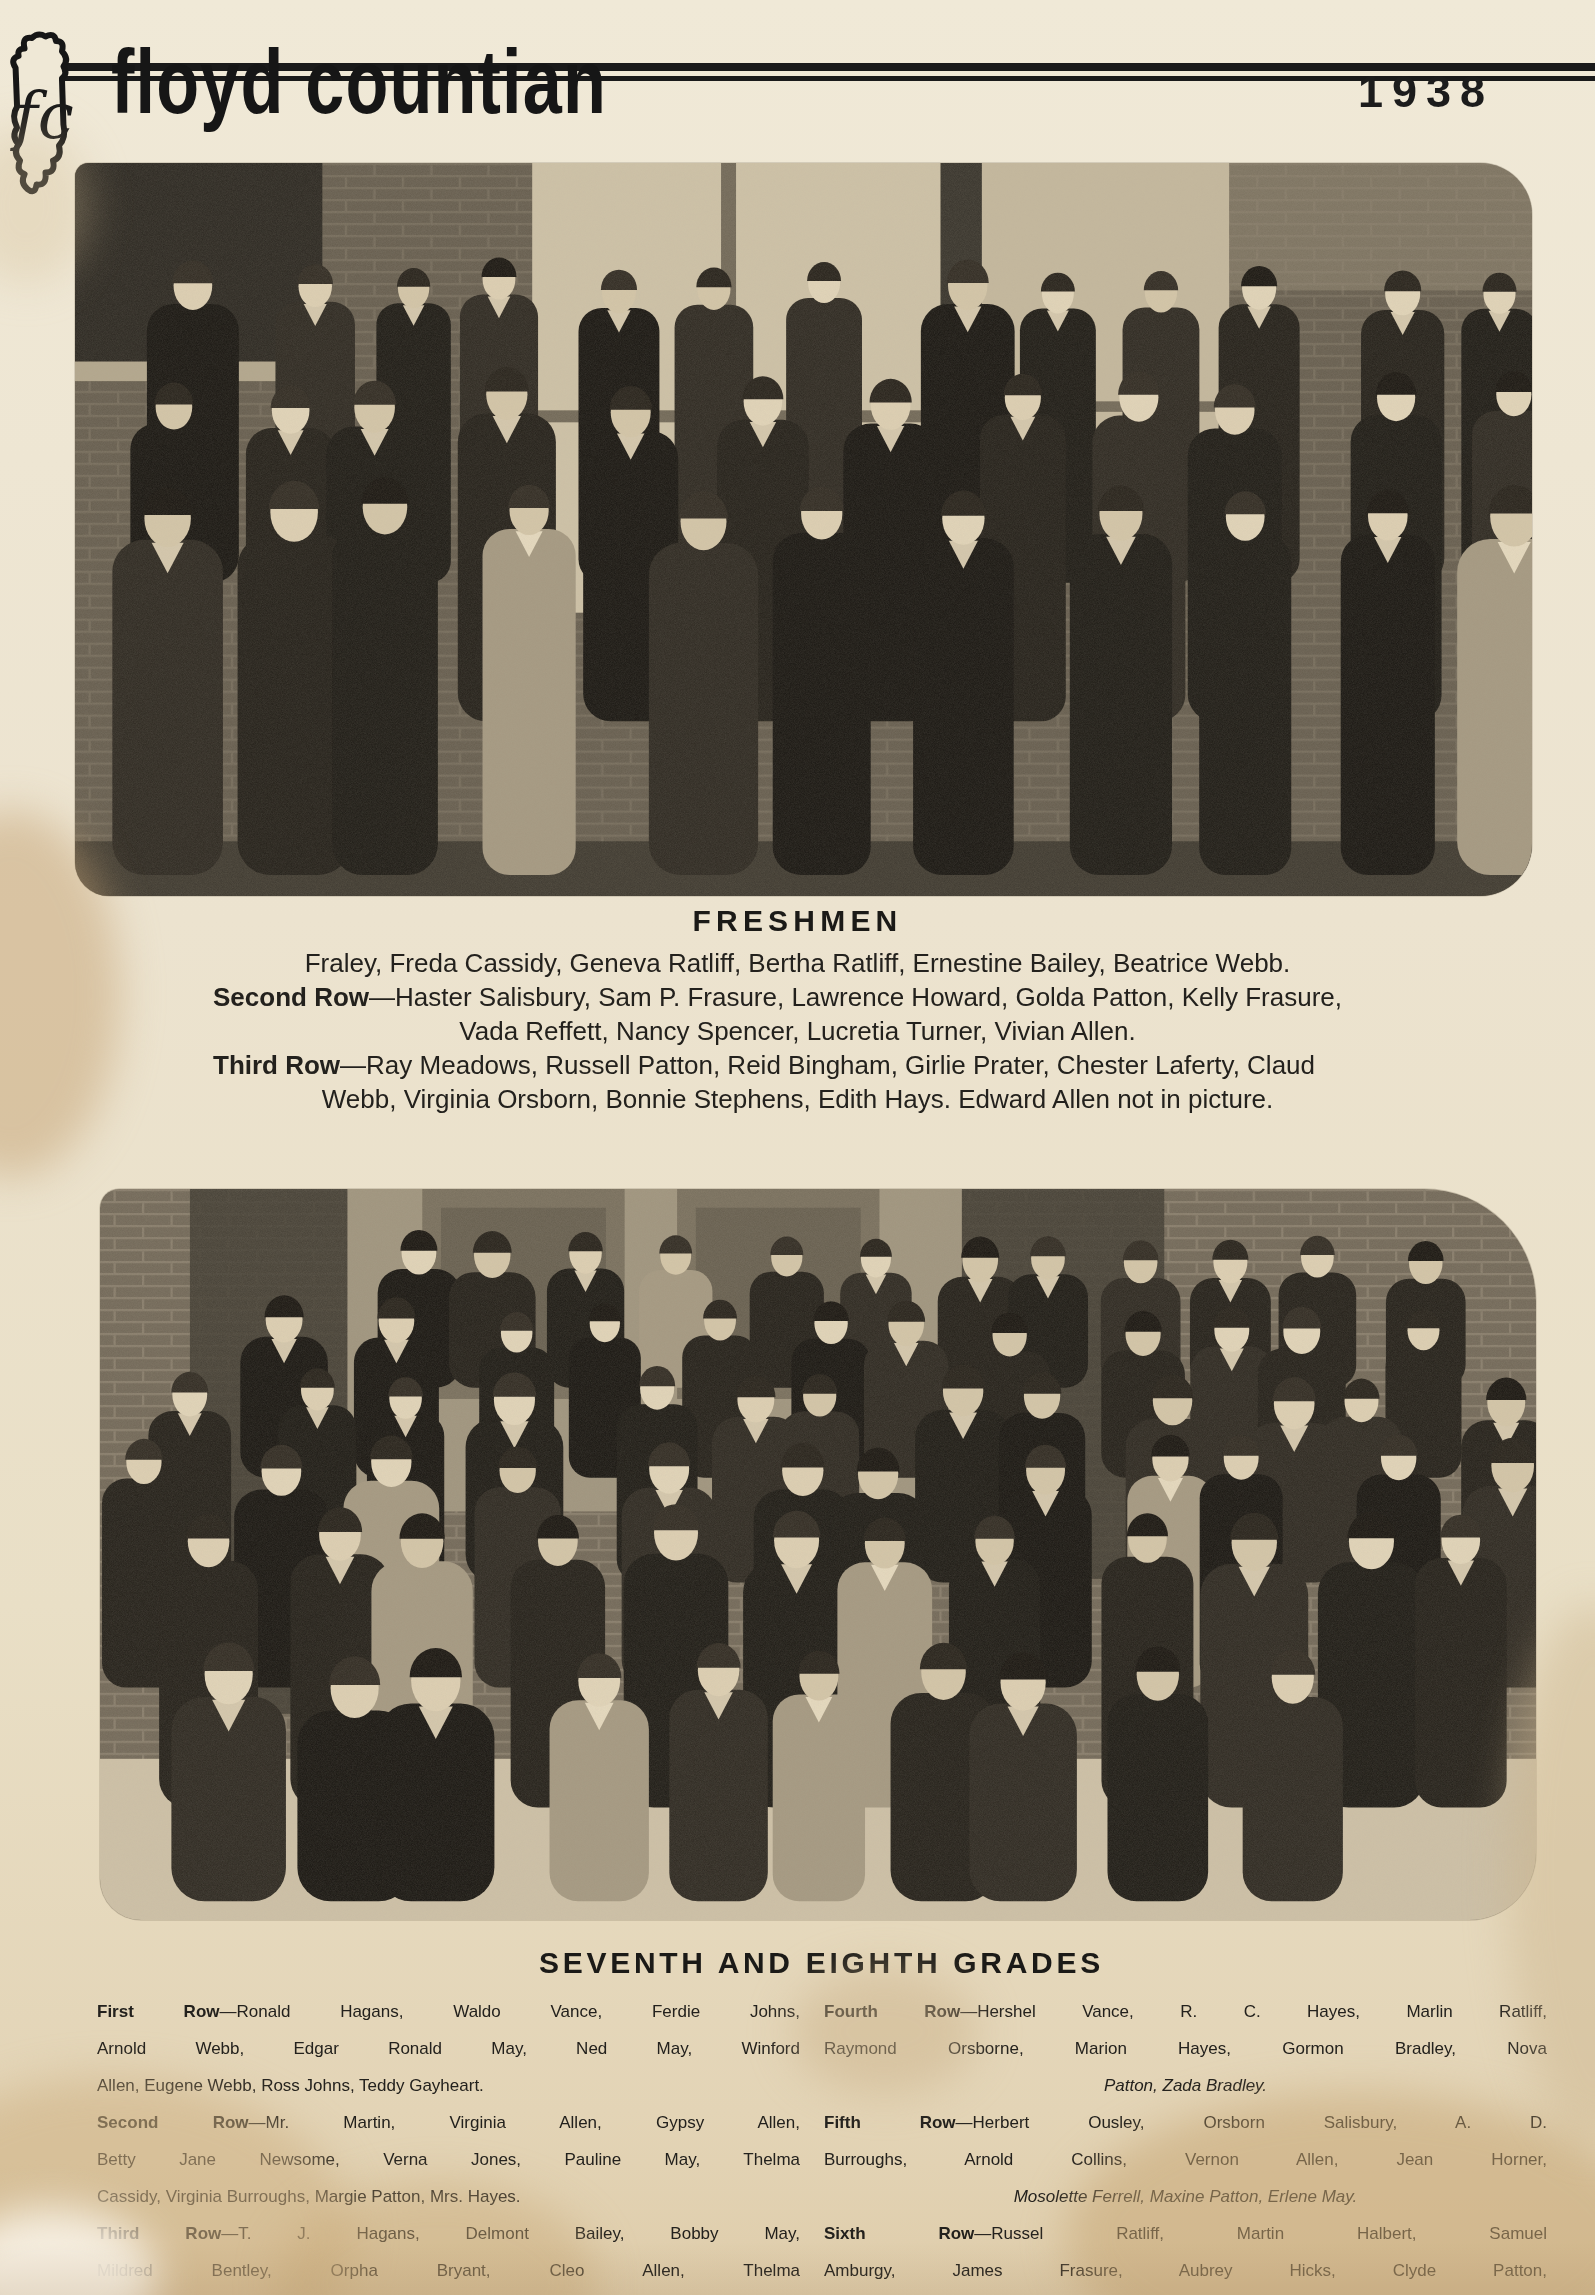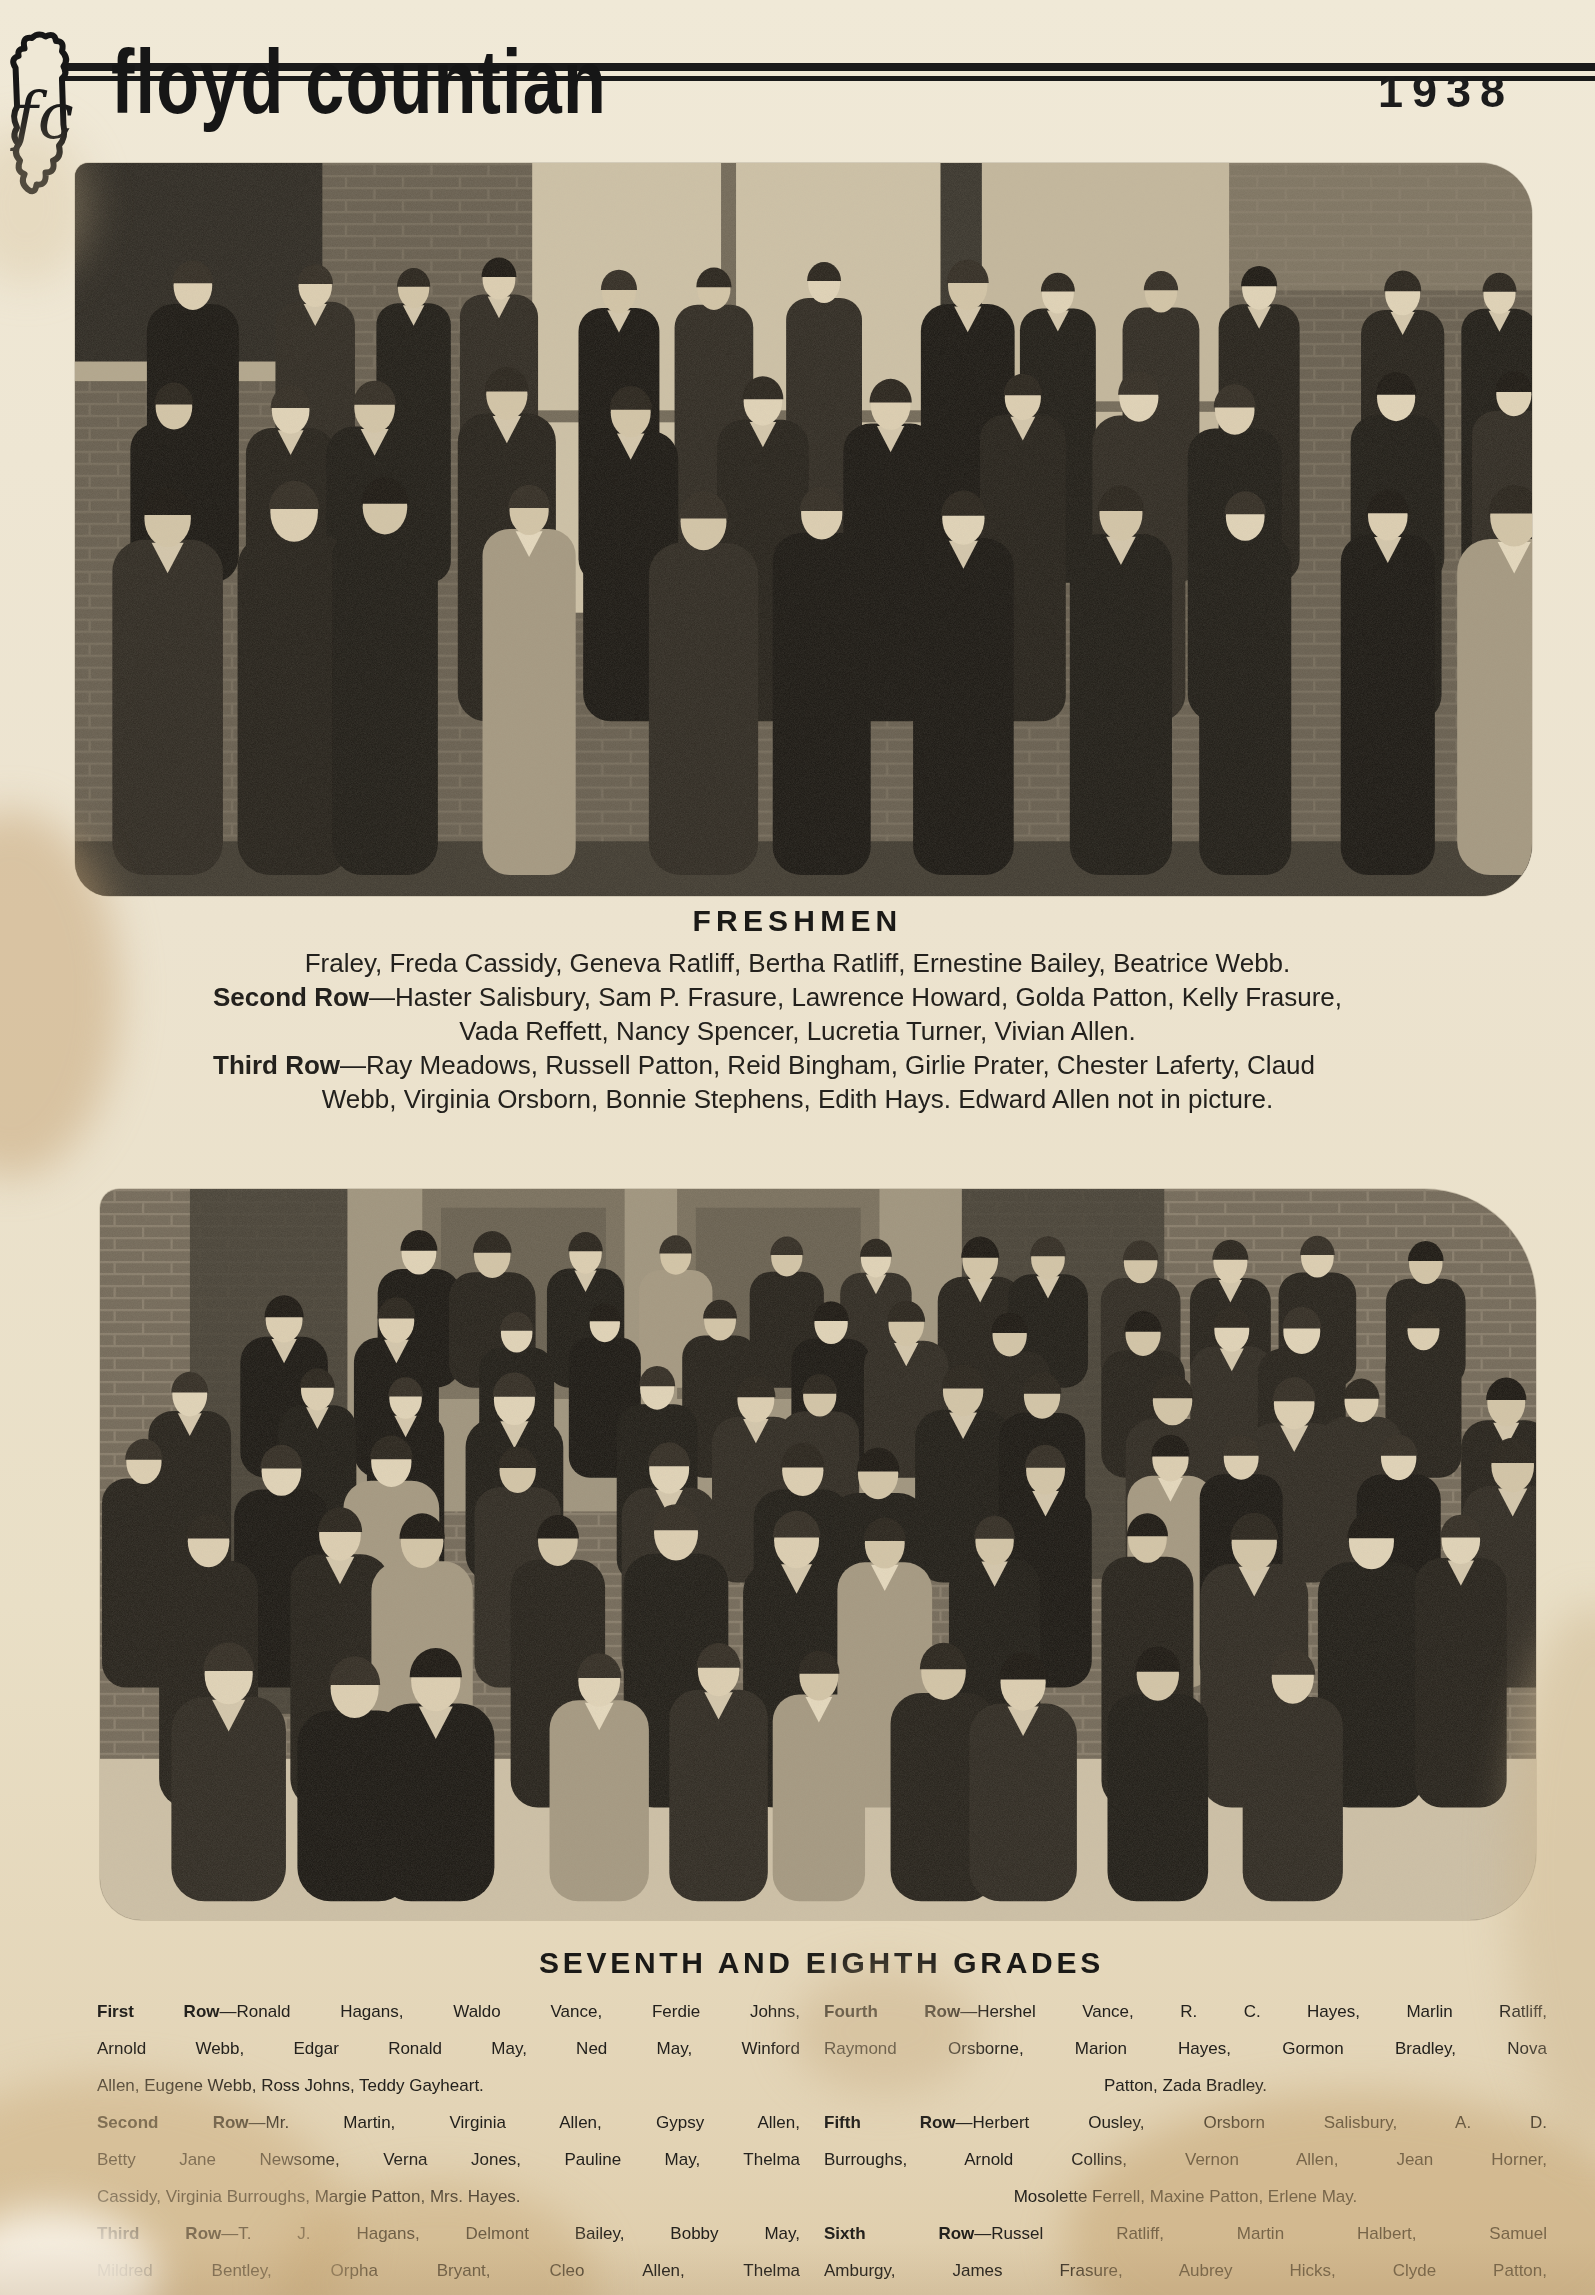--- a/index.html
+++ b/index.html
@@ -7,21 +7,21 @@
         font-family:"Liberation Sans",sans-serif;color:#1d1b18;
         background:linear-gradient(180deg,#f0e9d7 0%,#ece3cf 40%,#e9dfc6 70%,#e3d4b6 92%,#dfcdab 100%);}
   
   .rule{position:absolute;background:#1a1a1a;}
   .rule1{left:64px;top:63px;width:1531px;height:7.5px;}
   .rule2{left:64px;top:76px;width:1531px;height:5.2px;}
   .masthead{position:absolute;left:111px;top:37px;font-size:90px;font-weight:bold;
             letter-spacing:1.5px;line-height:1;color:#161616;transform:scaleX(0.78);
             transform-origin:0 0;white-space:nowrap;}
   .year{position:absolute;left:1358px;top:66px;font-size:45px;font-weight:bold;
-        letter-spacing:9px;color:#1c1c1c;margin-left:20px;}
+        letter-spacing:9px;color:#1c1c1c;}
   .logo{position:absolute;left:1.5px;top:25.5px;}
   .logo text{font-family:"DejaVu Serif",serif;font-style:italic;font-size:86px;fill:#181818;}
   
   .photo{position:absolute;overflow:hidden;filter:sepia(0.18) contrast(0.97) brightness(0.99);
          box-shadow:0 0 0 0.7px rgba(90,80,60,0.25);}
   .photo1{left:75px;top:163px;width:1457px;height:733px;border-radius:13.5px 52px 52px 34px;}
   .photo2{left:100px;top:1189px;width:1436px;height:731px;border-radius:19px 112px 67px 41px;}
   .photo svg.scene{position:absolute;left:0;top:0;}
   .grain{position:absolute;left:0;top:0;width:100%;height:100%;pointer-events:none;opacity:0.5;}
   
@@ -32,21 +32,21 @@
   .fcap{position:absolute;left:213px;top:946px;width:1169px;font-size:26px;line-height:34px;color:#23211d;}
   .cap-line{white-space:nowrap;}
   .cap-line b{font-weight:bold;}
   .cap-center{text-align:center;}
   .cols{position:absolute;left:97px;top:1993px;width:1451px;display:flex;gap:24px;
         font-size:17px;line-height:37px;color:#23211d;}
   .col{width:703px;}
   .col-r{width:723px;}
   .cl{text-align:justify;text-align-last:justify;}
   .cl-left{text-align:left;text-align-last:left;}
-  .cl-center{text-align:right;text-align-last:center;}
+  .cl-center{text-align:right;text-align-last:center;font-style:italic;}
   .cl b,.cl-left b,.cl-center b{font-weight:bold;}
   
   .stain{position:absolute;border-radius:50%;filter:blur(21px);pointer-events:none;}
   .s1{left:-97px;top:810px;width:217px;height:367px;background:rgba(197,164,117,0.50);}
   .s2{left:-127px;top:2077px;width:480px;height:322px;background:rgba(205,177,131,0.55);}
   .s3{left:277px;top:2182px;width:322px;height:202px;background:rgba(199,168,120,0.45);}
   .s4{left:1065px;top:2092px;width:585px;height:292px;background:rgba(197,164,115,0.52);}
   .s5{left:1507px;top:1604px;width:172px;height:540px;background:rgba(203,178,138,0.42);}
   .s6{left:791px;top:1968px;width:187px;height:127px;background:rgba(203,178,138,0.48);}
   .s7{left:-37px;top:127px;width:127px;height:157px;background:rgba(210,190,150,0.32);}

